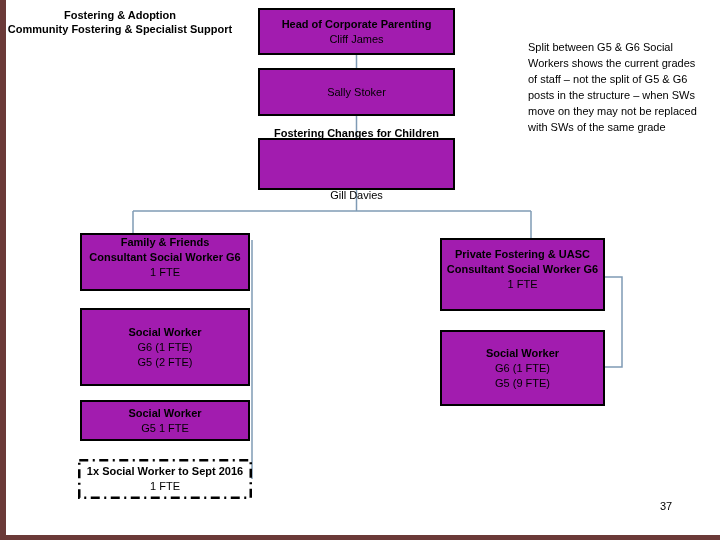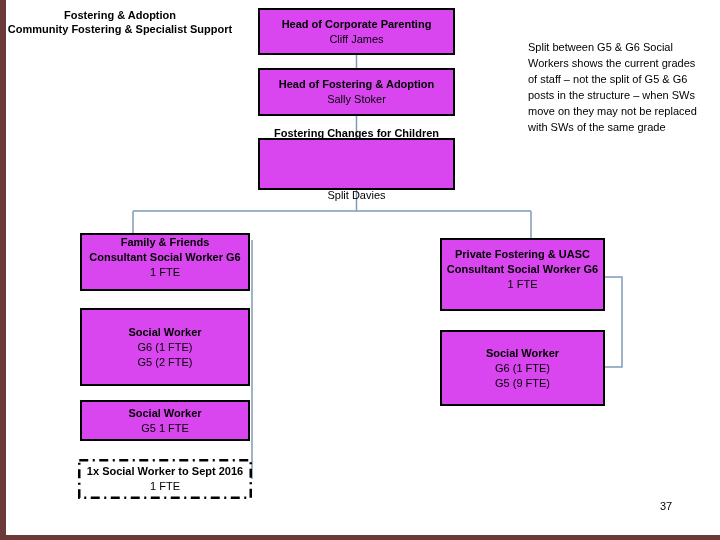--- a/index.html
+++ b/index.html
@@ -3,21 +3,21 @@
 <meta charset="utf-8">
 <style>
   html,body{margin:0;padding:0;}
   body{
     width:720px;height:540px;position:relative;overflow:hidden;
     background:#ffffff;color:#000;
     font-family:"Liberation Sans", sans-serif;
   }
   .box{
     position:absolute;box-sizing:border-box;z-index:2;
-    border:2.5px solid #000;background:#d946ef;
+    border:2.5px solid #000;background:#a21caf;
     text-align:center;font-size:11px;line-height:15px;
     display:flex;flex-direction:column;justify-content:center;
   }
   .bold{font-weight:bold;}
   .nowrap{white-space:nowrap;}
   #box-cliff  {left:258px;top:8px;  width:197px;height:47px;}
   #box-sally  {left:258px;top:68px; width:197px;height:48px;}
   #box-gill   {left:258px;top:138px;width:197px;height:52px;gap:47px;}
   #box-family {left:80px; top:233px;width:170px;height:58px;justify-content:flex-start;}
   #box-sw1    {left:80px; top:308px;width:170px;height:78px;}
@@ -59,27 +59,26 @@
     <path d="M605 277 L622 277 L622 367 L605 367" fill="none" stroke="#7f9bb5" stroke-width="1.5"></path>
     <rect x="79.25" y="460.25" width="171.5" height="37.5" fill="#ffffff" stroke="#000000" stroke-width="2.5" stroke-dasharray="9 4.5 2 4.5"></rect>
   </svg>
 
   <div id="box-cliff" class="box">
     <div class="bold">Head of Corporate Parenting</div>
     <div>Cliff James</div>
   </div>
 
   <div id="box-sally" class="box">
-    <div class="bold">Head of Fostering &amp; Adoption</div>
     <div>Sally Stoker</div>
   </div>
 
   <div id="box-gill" class="box">
     <div class="bold">Fostering Changes for Children</div>
-    <div>Split Davies</div>
+    <div>Gill Davies</div>
   </div>
 
   <div id="box-family" class="box">
     <div class="bold">Family &amp; Friends</div>
     <div class="bold">Consultant Social Worker G6</div>
     <div>1 FTE</div>
   </div>
 
   <div id="box-sw1" class="box">
     <div class="bold">Social Worker</div>

